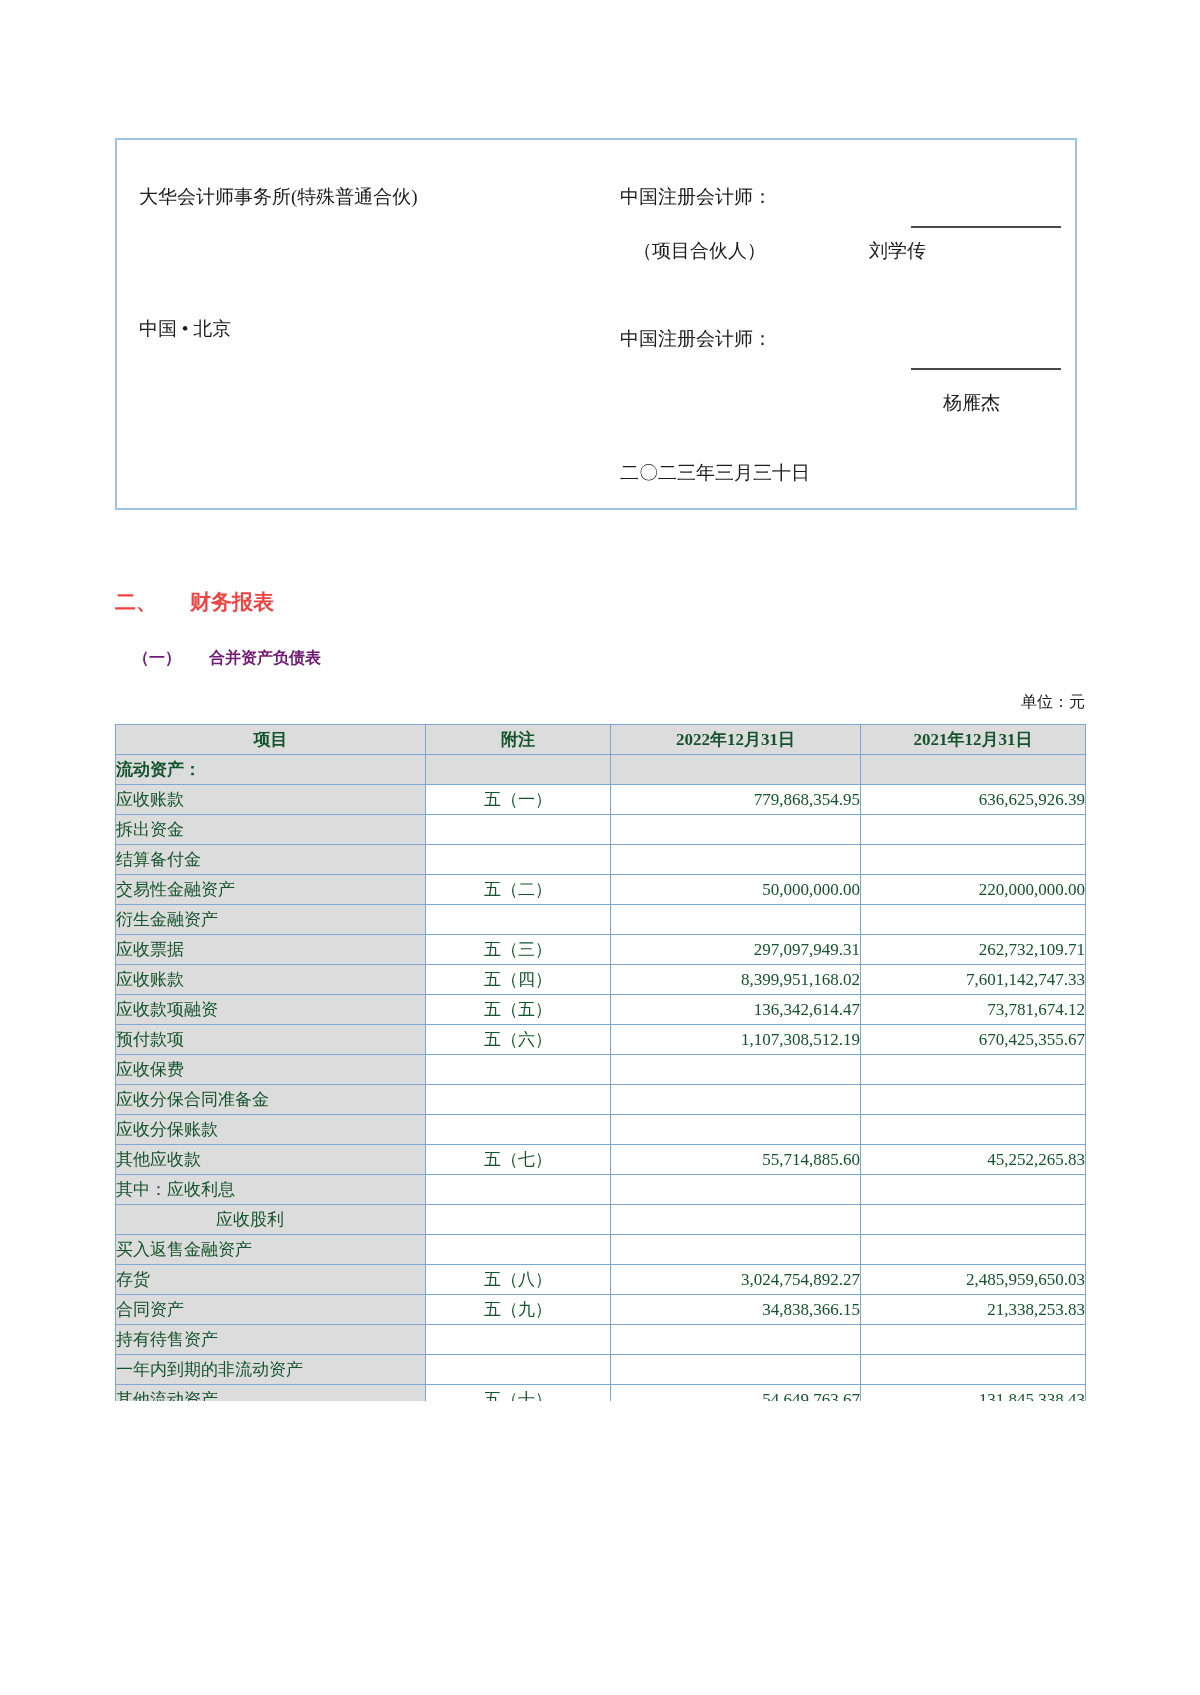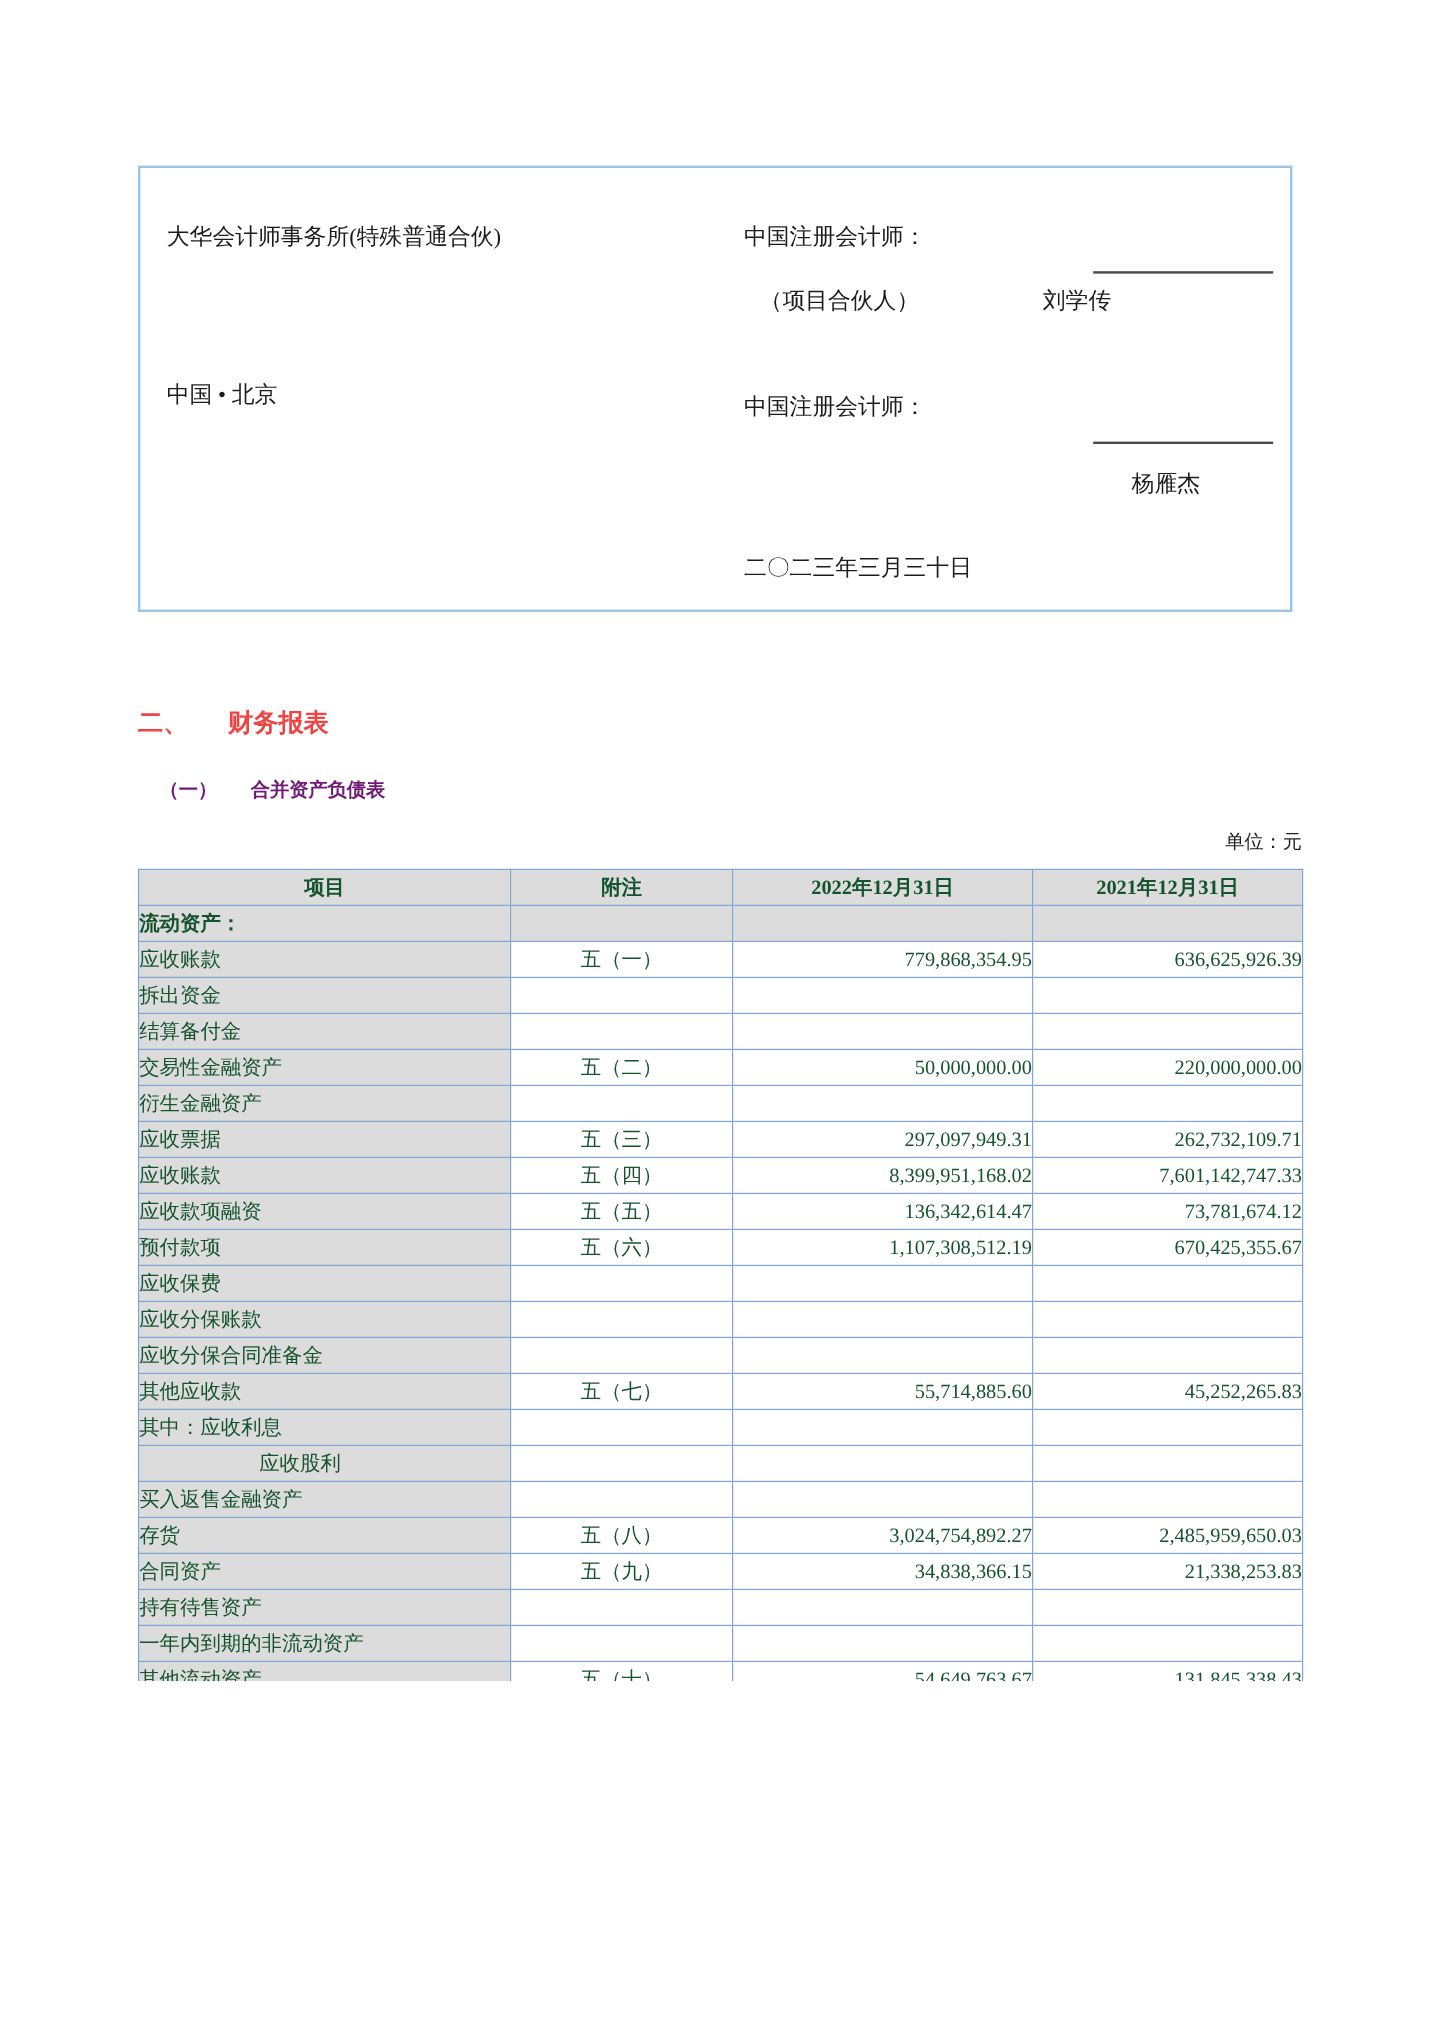--- a/index.html
+++ b/index.html
@@ -179,27 +179,27 @@
           <td class="c-amt">1,107,308,512.19</td>
           <td class="c-amt">670,425,355.67</td>
         </tr>
         <tr>
           <td class="c-item">应收保费</td>
           <td class="c-note"></td>
           <td class="c-amt"></td>
           <td class="c-amt"></td>
         </tr>
         <tr>
+          <td class="c-item">应收分保合同准备金</td>
+          <td class="c-note"></td>
+          <td class="c-amt"></td>
+          <td class="c-amt"></td>
+        </tr>
+        <tr>
           <td class="c-item">应收分保账款</td>
-          <td class="c-note"></td>
-          <td class="c-amt"></td>
-          <td class="c-amt"></td>
-        </tr>
-        <tr>
-          <td class="c-item">应收分保合同准备金</td>
           <td class="c-note"></td>
           <td class="c-amt"></td>
           <td class="c-amt"></td>
         </tr>
         <tr>
           <td class="c-item">其他应收款</td>
           <td class="c-note">五（七）</td>
           <td class="c-amt">55,714,885.60</td>
           <td class="c-amt">45,252,265.83</td>
         </tr>

